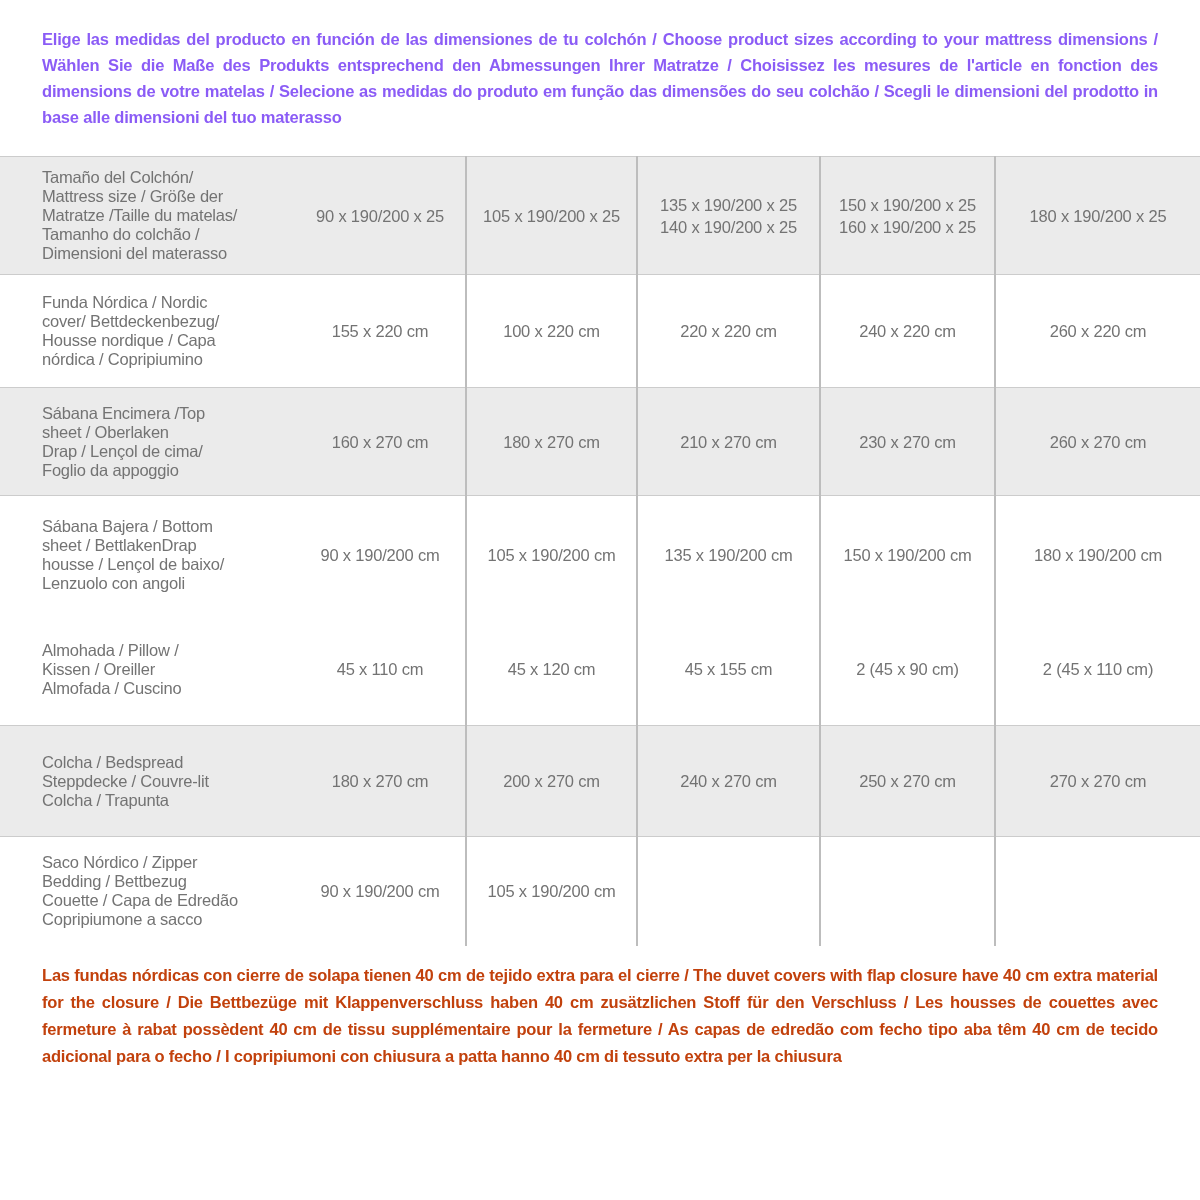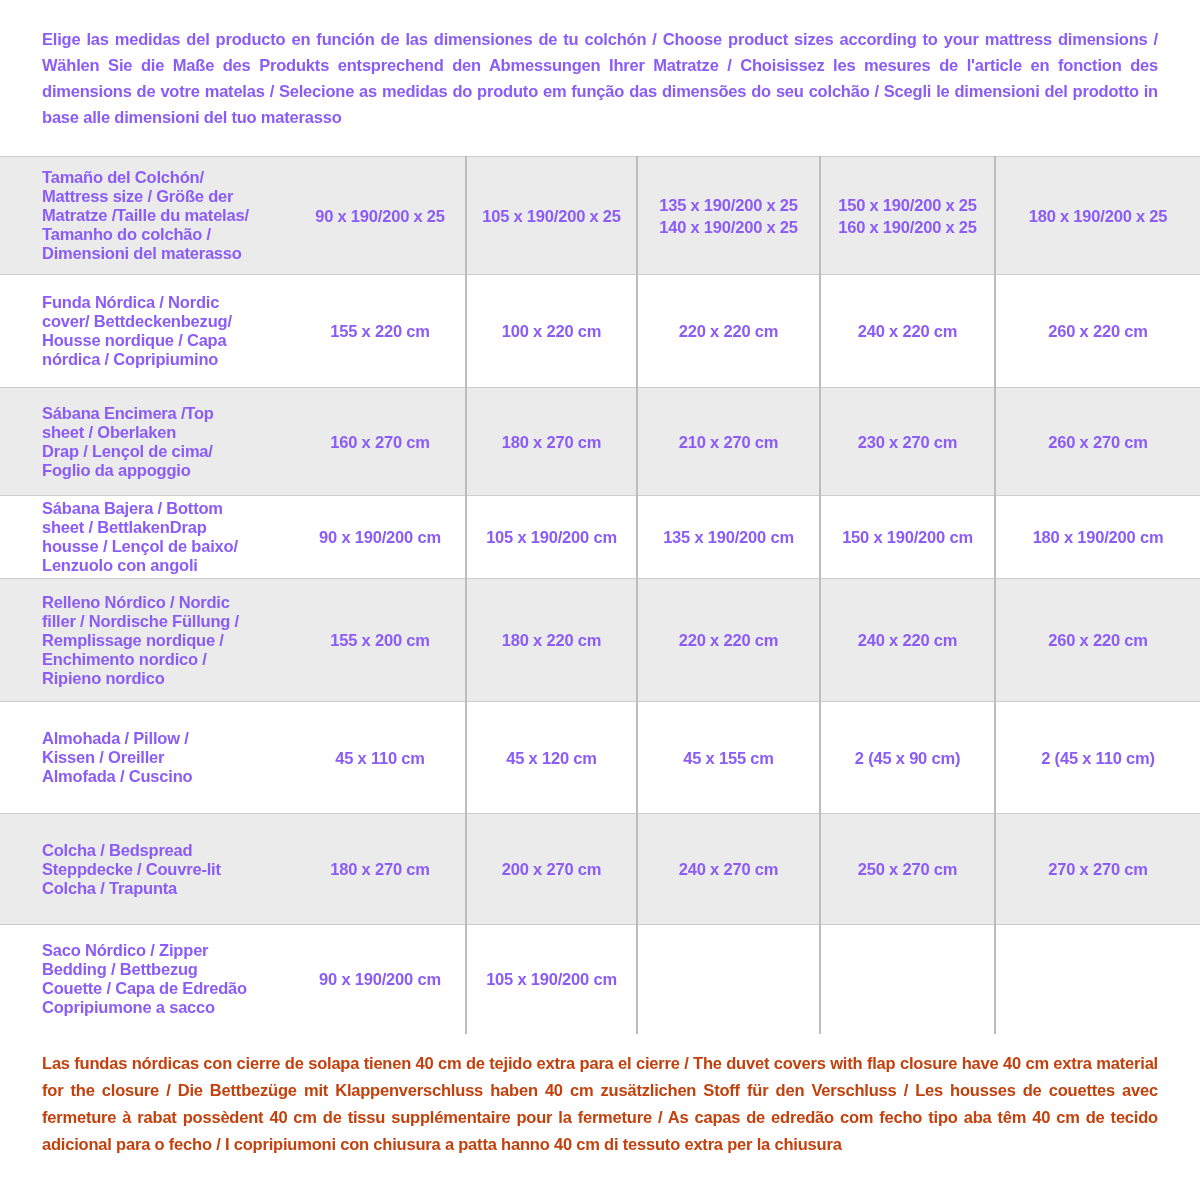--- a/index.html
+++ b/index.html
@@ -25,23 +25,23 @@
     color: #8b5cf6;
   }
   table.size-table {
     margin-top: 26px;
     width: 1200px;
     border-collapse: collapse;
     table-layout: fixed;
   }
   table.size-table td {
     vertical-align: middle;
-    font-weight: 700;
+    font-weight: 400;
     font-size: 16.5px;
-    color: #8b5cf6;
+    color: #737373;
     letter-spacing: -0.2px;
     white-space: pre-line;
     overflow: hidden;
   }
   td.label {
     text-align: left;
     padding-left: 42px;
     padding-right: 8px;
     line-height: 19px;
   }
@@ -116,42 +116,30 @@
       <td class="label">Sábana Encimera /Top
 sheet / Oberlaken
 Drap / Lençol de cima/
 Foglio da appoggio</td>
       <td class="val">160 x 270 cm</td>
       <td class="val sep">180 x 270 cm</td>
       <td class="val sep">210 x 270 cm</td>
       <td class="val sep">230 x 270 cm</td>
       <td class="val sep">260 x 270 cm</td>
     </tr>
-    <tr class="white" style="height:83px">
+    <tr class="white" style="height:118px">
       <td class="label">Sábana Bajera / Bottom
 sheet / BettlakenDrap
 housse / Lençol de baixo/
 Lenzuolo con angoli</td>
       <td class="val">90 x 190/200 cm</td>
       <td class="val sep">105 x 190/200 cm</td>
       <td class="val sep">135 x 190/200 cm</td>
       <td class="val sep">150 x 190/200 cm</td>
       <td class="val sep">180 x 190/200 cm</td>
-    </tr>
-    <tr class="gray" style="height:123px">
-      <td class="label">Relleno Nórdico / Nordic
-filler / Nordische Füllung /
-Remplissage nordique /
-Enchimento nordico /
-Ripieno nordico</td>
-      <td class="val">155 x 200 cm</td>
-      <td class="val sep">180 x 220 cm</td>
-      <td class="val sep">220 x 220 cm</td>
-      <td class="val sep">240 x 220 cm</td>
-      <td class="val sep">260 x 220 cm</td>
     </tr>
     <tr class="white" style="height:112px">
       <td class="label">Almohada  / Pillow /
 Kissen / Oreiller
 Almofada / Cuscino</td>
       <td class="val">45 x 110 cm</td>
       <td class="val sep">45 x 120 cm</td>
       <td class="val sep">45 x 155 cm</td>
       <td class="val sep">2 (45 x 90 cm)</td>
       <td class="val sep">2 (45 x 110 cm)</td>

